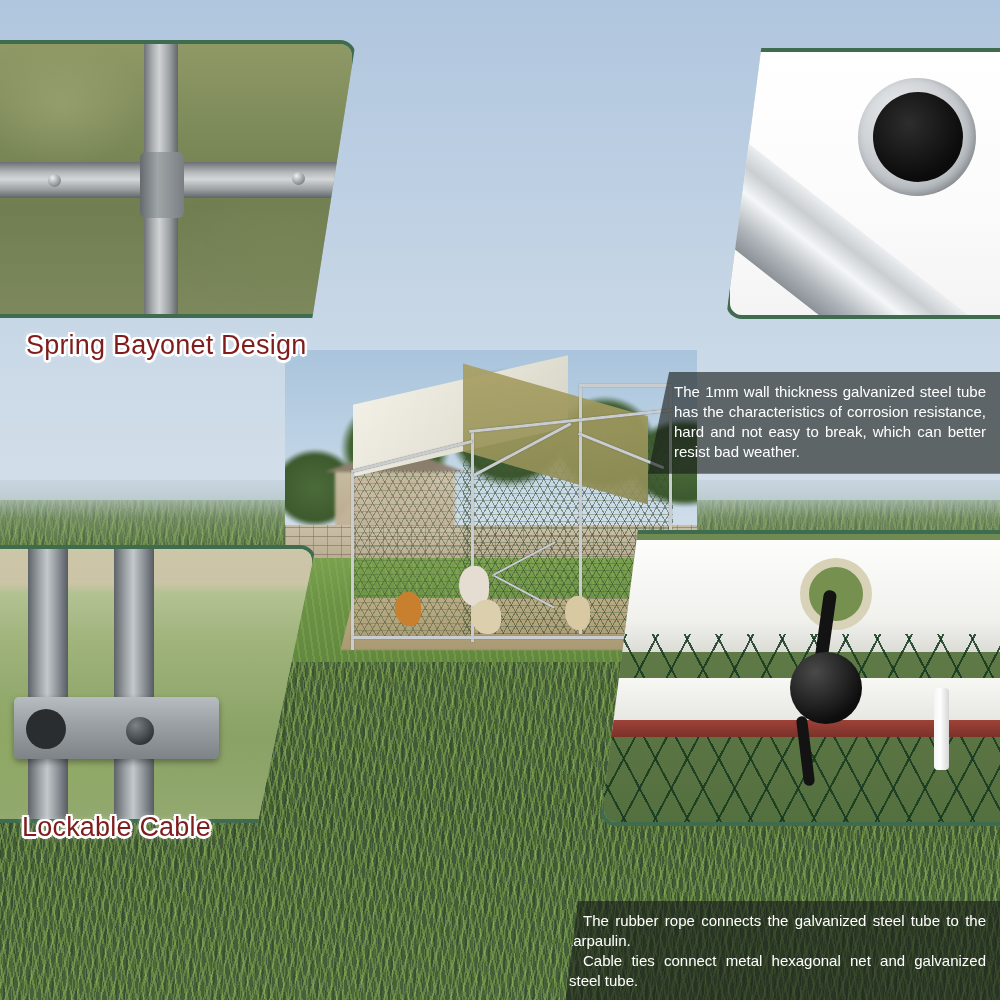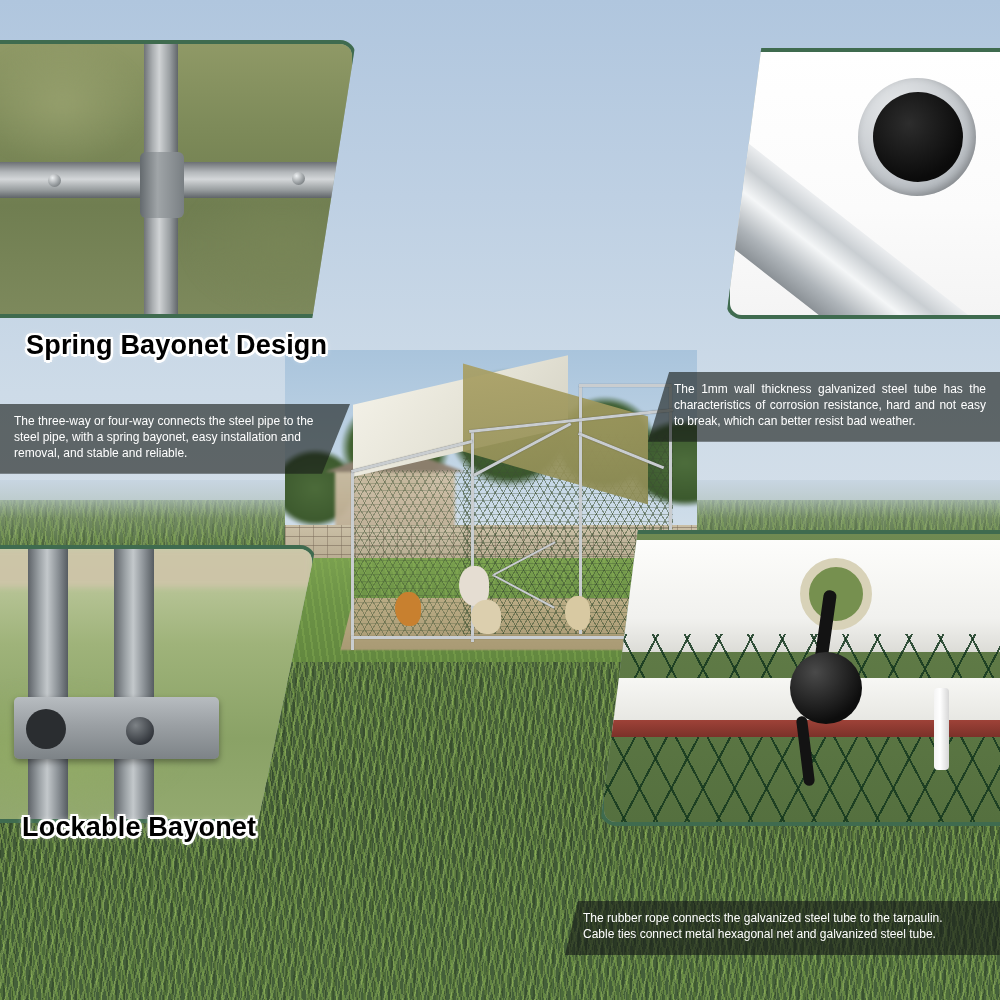--- a/index.html
+++ b/index.html
@@ -238,36 +238,36 @@
   }
   .rope-mesh{
     position:absolute;left:-10px;top:100px;width:440px;height:190px;
     background:
       repeating-linear-gradient(62deg,rgba(20,55,30,.85) 0 2px,rgba(255,255,255,0) 2px 28px),
       repeating-linear-gradient(-62deg,rgba(20,55,30,.85) 0 2px,rgba(255,255,255,0) 2px 28px);
   }
 
   
   .heading{
-    position:absolute;font-size:27px;font-weight:bold;color:#000000;
+    position:absolute;font-size:27px;font-weight:normal;color:#7f1d1d;
     letter-spacing:.2px;white-space:nowrap;
     text-shadow:
       -2px -2px 0 #fff, 2px -2px 0 #fff, -2px 2px 0 #fff, 2px 2px 0 #fff,
       -2.5px 0 0 #fff, 2.5px 0 0 #fff, 0 -2.5px 0 #fff, 0 2.5px 0 #fff,
       0 0 6px rgba(255,255,255,.9);
     padding-left: 8px;
   }
   #h-tl{left:18px;top:330px;}
   #h-tr{left:693px;top:328px;}
   #h-bl{left:14px;top:812px;}
   #h-br{left:596px;top:812px;}
 
   
   .tbox{
-    position:absolute;color:#ffffff;font-size:12px;line-height:1.33;
+    position:absolute;color:#ffffff;font-size:15px;line-height:1.33;
     padding:10px 14px 12px 14px;box-sizing:border-box;
     background:rgba(22,27,24,.62);
   }
   #t-tl{
     left:0;top:404px;width:350px;
     clip-path:polygon(0 0, 100% 0, 92% 100%, 0 100%);
     padding-right:26px;
   }
   #t-tr{
     left:648px;top:372px;width:352px;text-align:justify;
@@ -366,25 +366,22 @@
       <div class="rope-redbar"></div>
       <div class="grommet"></div>
       <div class="rope-cord"></div>
       <div class="rope-ball"></div>
       <div class="rope-cord2"></div>
       <div class="cable-tie"></div>
     </div>
   </div>
 
   <div class="heading" id="h-tl">Spring Bayonet Design</div>
-  <div class="heading" id="h-bl">Lockable Bayonet</div>
-
-  <div class="tbox" id="t-tl">
-    <p>The three-way or four-way connects the steel pipe to the steel pipe, with a spring bayonet, easy installation and removal, and stable and reliable.</p>
-  </div>
+  <div class="heading" id="h-bl">Lockable Cable</div>
+
 
   <div class="tbox" id="t-tr">
     <p>The 1mm wall thickness galvanized steel tube has the characteristics of corrosion resistance, hard and not easy to break, which can better resist bad weather.</p>
   </div>
 
 
   <div class="tbox" id="t-br">
     <p class="ind">The rubber rope connects the galvanized steel tube to the tarpaulin.</p>
     <p class="ind">Cable ties connect metal hexagonal net and galvanized steel tube.</p>
   </div>

